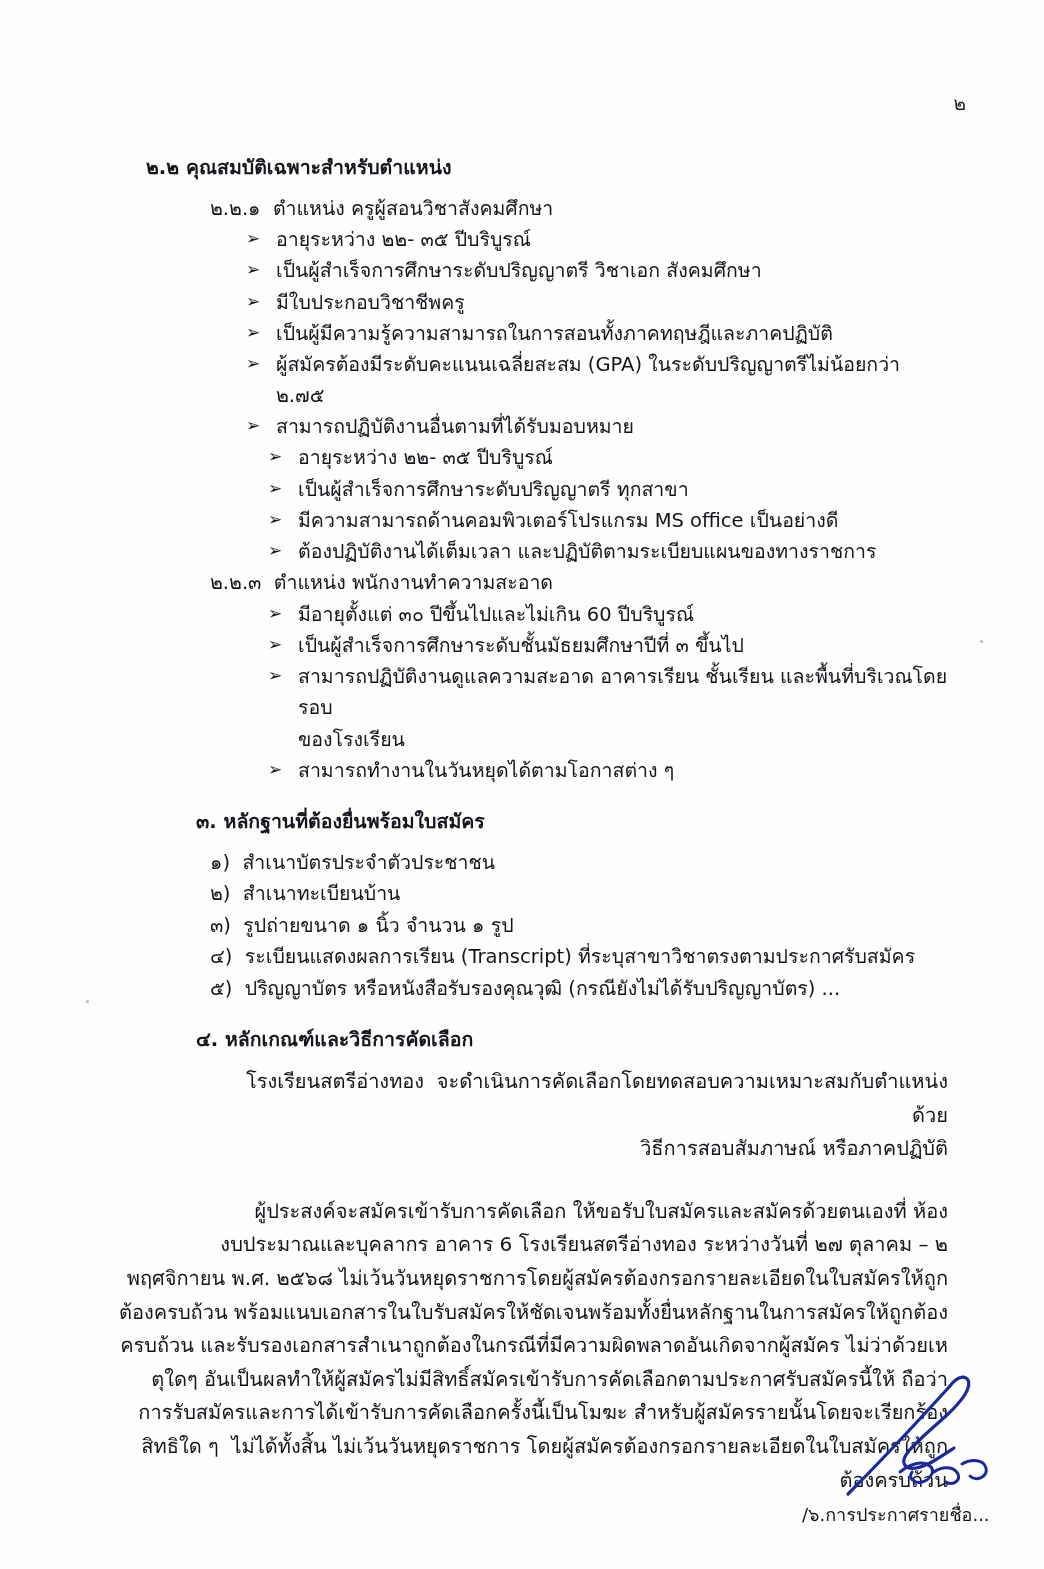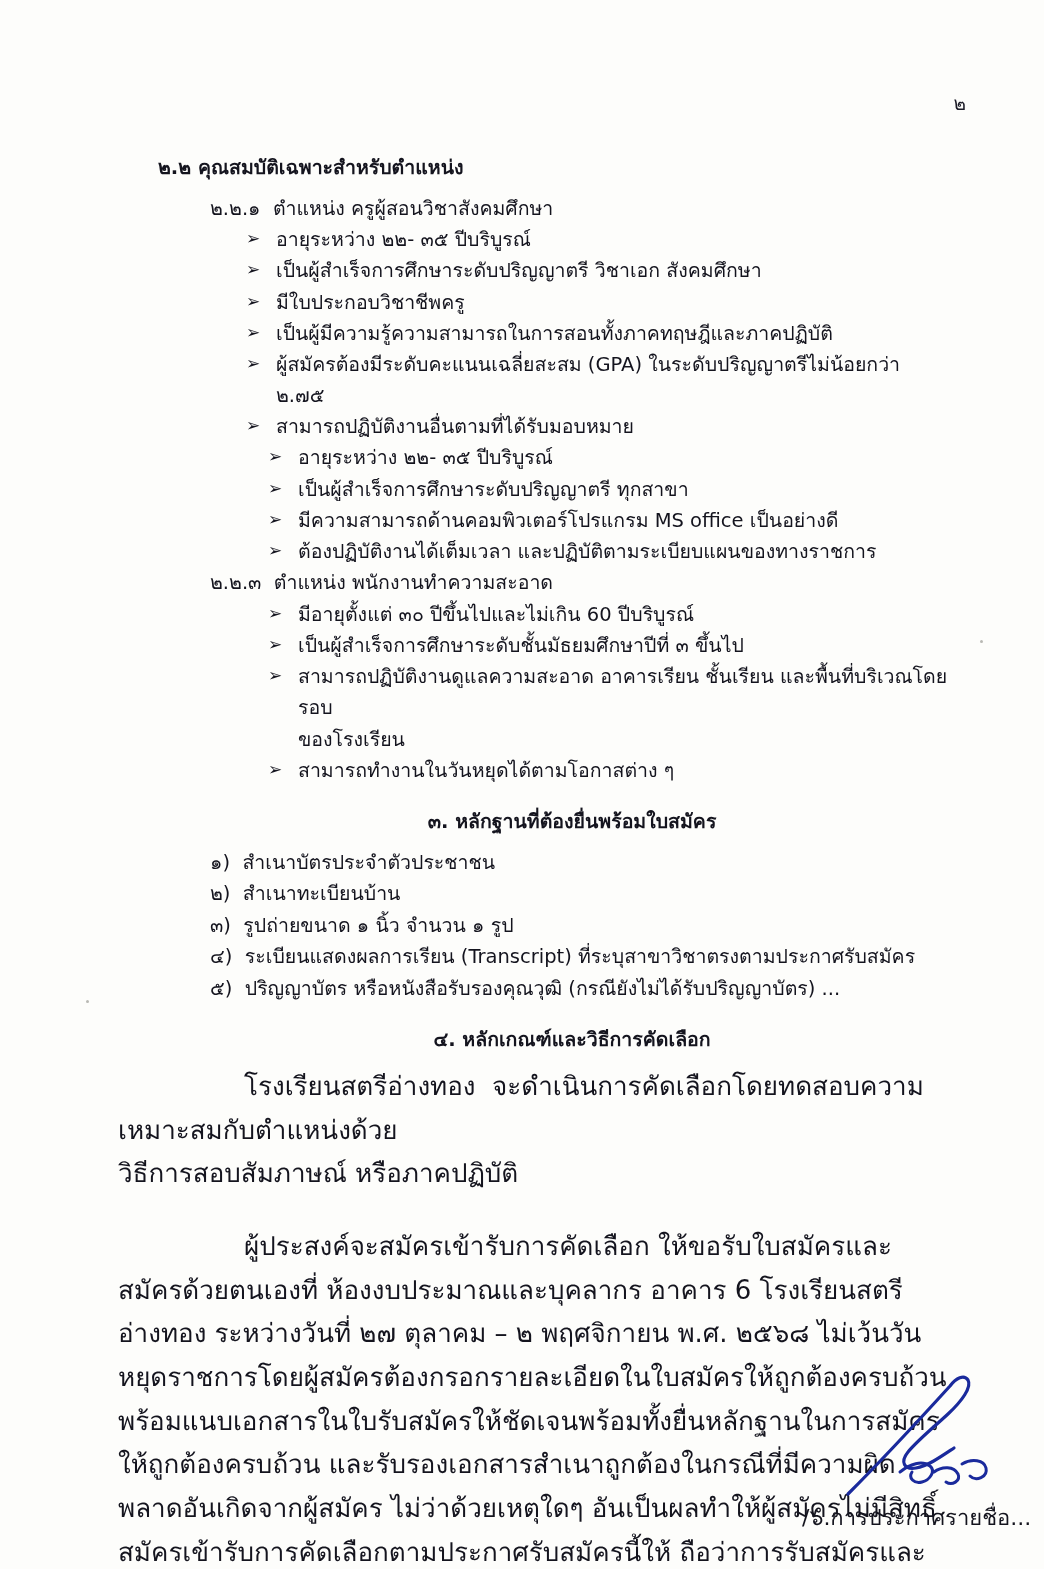--- a/index.html
+++ b/index.html
@@ -31,25 +31,25 @@
   }
   .line {
     font-size: 19.5px;
     line-height: 1.62;
     white-space: pre-wrap;
     color: #14141e;
   }
   .bold {
     font-weight: bold;
   }
-  .indent1 { margin-left: 40px; }
+  .indent1 { margin-left: 28px; }
   .indent2 { margin-left: 92px; }
   .indent3 { margin-left: 128px; }
   .indent4 { margin-left: 150px; }
-  .indent-sec { margin-left: 78px; text-align: center; }
+  .indent-sec { margin-left: 78px; }
   .indent-num { margin-left: 92px; }
 
   .bullet-row {
     display: flex;
     align-items: flex-start;
     font-size: 19.5px;
     line-height: 1.6;
   }
   .bullet-row .arrow {
     flex: 0 0 auto;
@@ -59,33 +59,33 @@
     line-height: 1.75;
   }
   .bullet-row .btext {
     flex: 1 1 auto;
     white-space: pre-wrap;
   }
   .gap-s { height: 9px; }
   .gap-m { height: 20px; }
 
   .para {
-    font-size: 26px;
+    font-size: 20px;
     line-height: 1.68;
-    text-align: left;
+    text-align: right;
     white-space: pre-wrap;
   }
   .para-indent {
     text-indent: 126px;
   }
   .footer-note {
     position: absolute;
     left: 802px;
     top: 1500px;
-    font-size: 22px;
+    font-size: 18px;
   }
   .signature {
     position: absolute;
     left: 838px;
     top: 1368px;
     width: 180px;
     height: 140px;
     pointer-events: none;
   }
   .speck {

